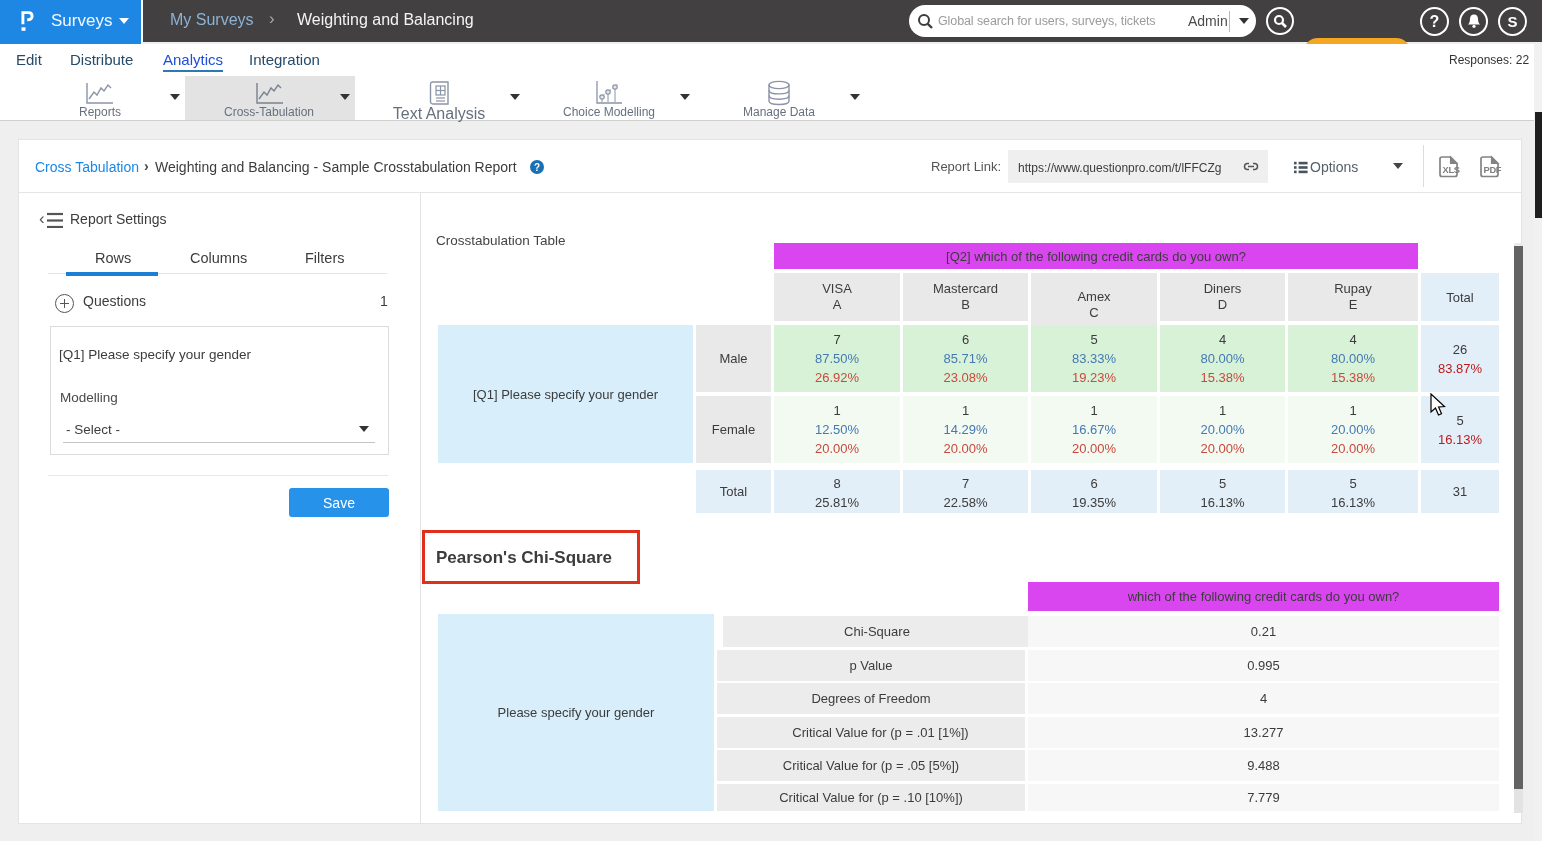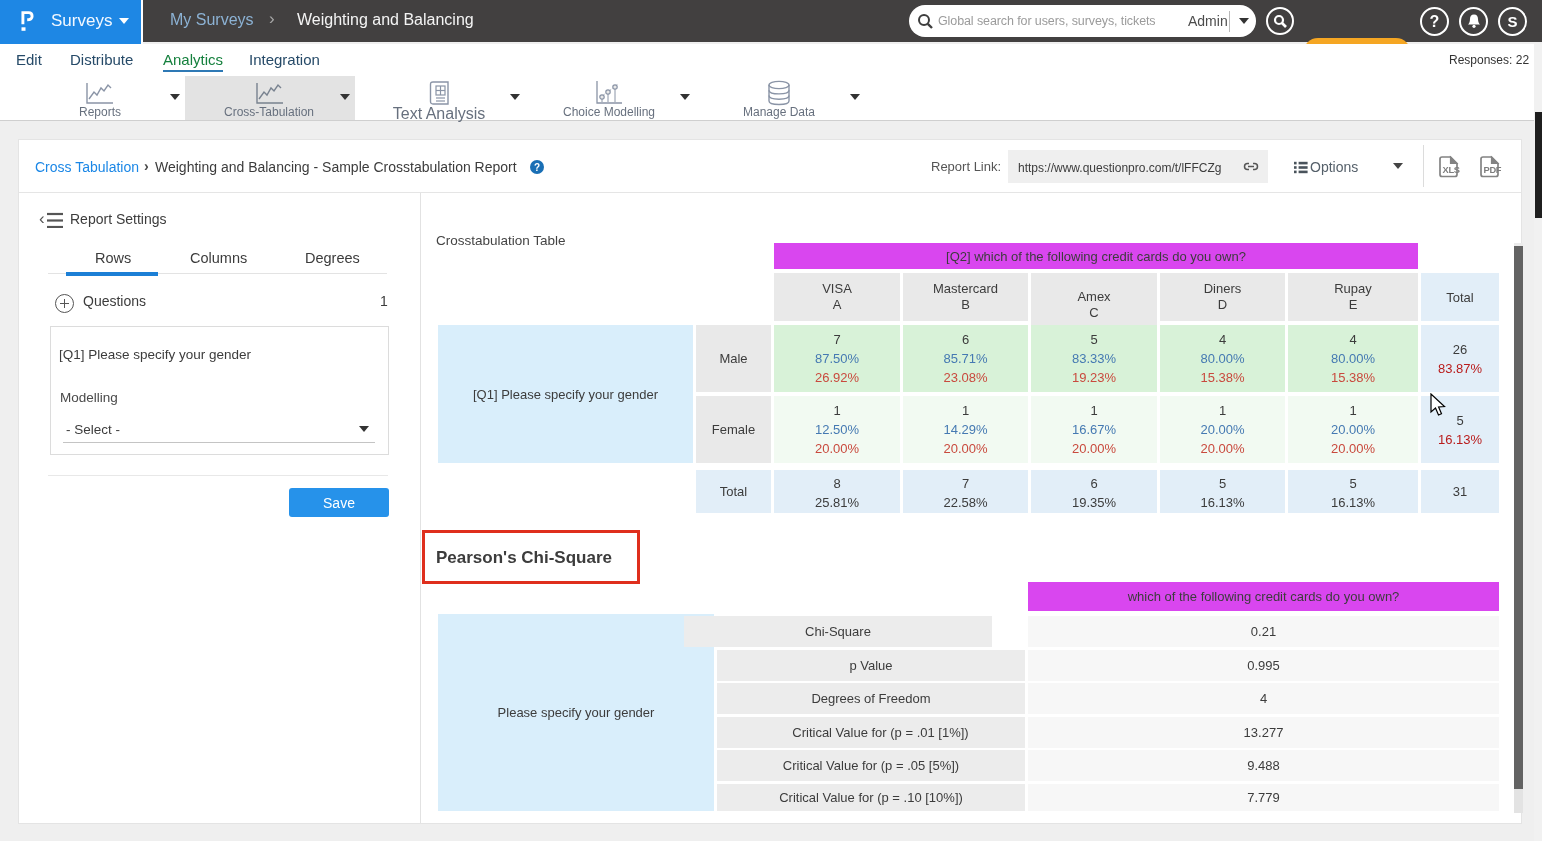--- a/index.html
+++ b/index.html
@@ -60,21 +60,21 @@
 <div class="abs" style="left:1459px;top:7px;width:29px;height:29px;border:2px solid #fff;border-radius:50%;"></div>
 <svg class="abs" style="left:1466px;top:13px;" width="16" height="16" viewBox="0 0 16 16">
   <path d="M8 1.5 C5.2 1.5 4 3.6 4 6 C4 9 3 10.5 2 11.5 L14 11.5 C13 10.5 12 9 12 6 C12 3.6 10.8 1.5 8 1.5 Z" fill="#fff"></path>
   <circle cx="8" cy="13.3" r="1.6" fill="#fff"></circle>
 </svg>
 <div class="abs" style="left:1498px;top:7px;width:29px;height:29px;border:2px solid #fff;border-radius:50%;color:#fff;font-weight:bold;font-size:15px;display:flex;align-items:center;justify-content:center;">S</div>
 
 <div class="abs" style="left:0;top:44px;width:1542px;height:32px;background:#ffffff;"></div>
 <div class="abs" style="left:16px;top:51px;font-size:15px;color:#264a68;">Edit</div>
 <div class="abs" style="left:70px;top:51px;font-size:15px;color:#264a68;">Distribute</div>
-<div class="abs" style="left:163px;top:51px;font-size:15px;color:#15803d;border-bottom:2px solid #2e79b5;padding-bottom:2px;">Analytics</div>
+<div class="abs" style="left:163px;top:51px;font-size:15px;color:#1d4ed8;border-bottom:2px solid #2e79b5;padding-bottom:2px;">Analytics</div>
 <div class="abs" style="left:249px;top:51px;font-size:15px;color:#264a68;">Integration</div>
 <div class="abs" style="left:1449px;top:53px;font-size:12px;color:#333;">Responses: 22</div>
 
 <div class="abs" style="left:0;top:76px;width:1542px;height:45px;background:#ffffff;border-bottom:1px solid #cfcfcf;"></div>
 <div class="abs" style="left:185px;top:76px;width:170px;height:44px;background:#e3e3e3;"></div>
 
 <svg class="abs" style="left:84px;top:82px;" width="32" height="24" viewBox="0 0 32 24">
   <path d="M3 1 L3 21 L29 21" stroke="#8a94a6" stroke-width="1.4" fill="none"></path>
   <path d="M5 17 L10 10 L13 13 L17 6 L20 9 L24 3 L27 6" stroke="#8a94a6" stroke-width="1.4" fill="none"></path>
 </svg>
@@ -166,21 +166,21 @@
 <div class="abs" style="left:39px;top:209px;font-size:17px;color:#555;">‹</div>
 <svg class="abs" style="left:47px;top:212px;" width="16" height="16" viewBox="0 0 16 16">
   <line x1="0" y1="2" x2="16" y2="2" stroke="#555" stroke-width="2.2"></line>
   <line x1="0" y1="8.5" x2="16" y2="8.5" stroke="#555" stroke-width="2.2"></line>
   <line x1="0" y1="15" x2="16" y2="15" stroke="#555" stroke-width="2.2"></line>
 </svg>
 <div class="abs" style="left:70px;top:211px;font-size:14px;color:#3c3c3c;">Report Settings</div>
 
 <div class="abs" style="left:95px;top:250px;font-size:14.5px;color:#3c3c3c;">Rows</div>
 <div class="abs" style="left:190px;top:250px;font-size:14.5px;color:#3c3c3c;">Columns</div>
-<div class="abs" style="left:305px;top:250px;font-size:14.5px;color:#3c3c3c;">Degrees</div>
+<div class="abs" style="left:305px;top:250px;font-size:14.5px;color:#3c3c3c;">Filters</div>
 <div class="abs" style="left:48px;top:273px;width:339px;height:1px;background:#e3e3e3;"></div>
 <div class="abs" style="left:66px;top:272px;width:92px;height:3.5px;background:#1c7fd6;"></div>
 
 <div class="abs" style="left:55px;top:294px;width:19px;height:19px;border:1.5px solid #555;border-radius:50%;"></div>
 <div class="abs" style="left:60px;top:302.7px;width:9px;height:1.7px;background:#555;"></div>
 <div class="abs" style="left:63.7px;top:299px;width:1.7px;height:9px;background:#555;"></div>
 <div class="abs" style="left:83px;top:293px;font-size:14px;color:#3c3c3c;">Questions</div>
 <div class="abs" style="left:380px;top:293px;font-size:14px;color:#3c3c3c;">1</div>
 
 <div class="abs" style="left:50px;top:326px;width:339px;height:129px;border:1px solid #dcdcdc;background:#fff;"></div>
@@ -289,21 +289,21 @@
     <span>16.13%</span>
   </div>
 <div class="cell bgblue2" style="left:1421px;top:470px;width:78px;height:43px;">31</div>
 
 <div class="abs" style="left:422px;top:530px;width:218px;height:54px;border:3.5px solid #df2f1d;"></div>
 <div class="abs" style="left:436px;top:548px;font-size:17px;font-weight:bold;color:#3c3c3c;">Pearson's Chi-Square</div>
 
 <div class="cell bghead" style="left:1028px;top:582px;width:471px;height:29px;">which of the following credit cards do you own?</div>
 <div class="cell bgq1" style="left:438px;top:614px;width:276px;height:197px;">Please specify your gender</div>
 
-<div class="cell bglab" style="left:684px;top:616px;width:308px;height:31px;text-align:center;">Chi-Square</div>
+<div class="cell bglab" style="left:723px;top:616px;width:308px;height:31px;text-align:center;">Chi-Square</div>
 <div class="cell bgval" style="left:1028px;top:616px;width:471px;height:31px;">0.21</div>
 <div class="cell bglab" style="left:717px;top:650px;width:308px;height:31px;">p Value</div>
 <div class="cell bgval" style="left:1028px;top:650px;width:471px;height:31px;">0.995</div>
 <div class="cell bglab" style="left:717px;top:683px;width:308px;height:31px;">Degrees of Freedom</div>
 <div class="cell bgval" style="left:1028px;top:683px;width:471px;height:31px;">4</div>
 <div class="cell bglab" style="left:717px;top:717px;width:308px;height:31px;padding-left:19px;">Critical Value for (p = .01 [1%])</div>
 <div class="cell bgval" style="left:1028px;top:717px;width:471px;height:31px;">13.277</div>
 <div class="cell bglab" style="left:717px;top:750px;width:308px;height:31px;">Critical Value for (p = .05 [5%])</div>
 <div class="cell bgval" style="left:1028px;top:750px;width:471px;height:31px;">9.488</div>
 <div class="cell bglab" style="left:717px;top:784px;width:308px;height:27px;">Critical Value for (p = .10 [10%])</div>

